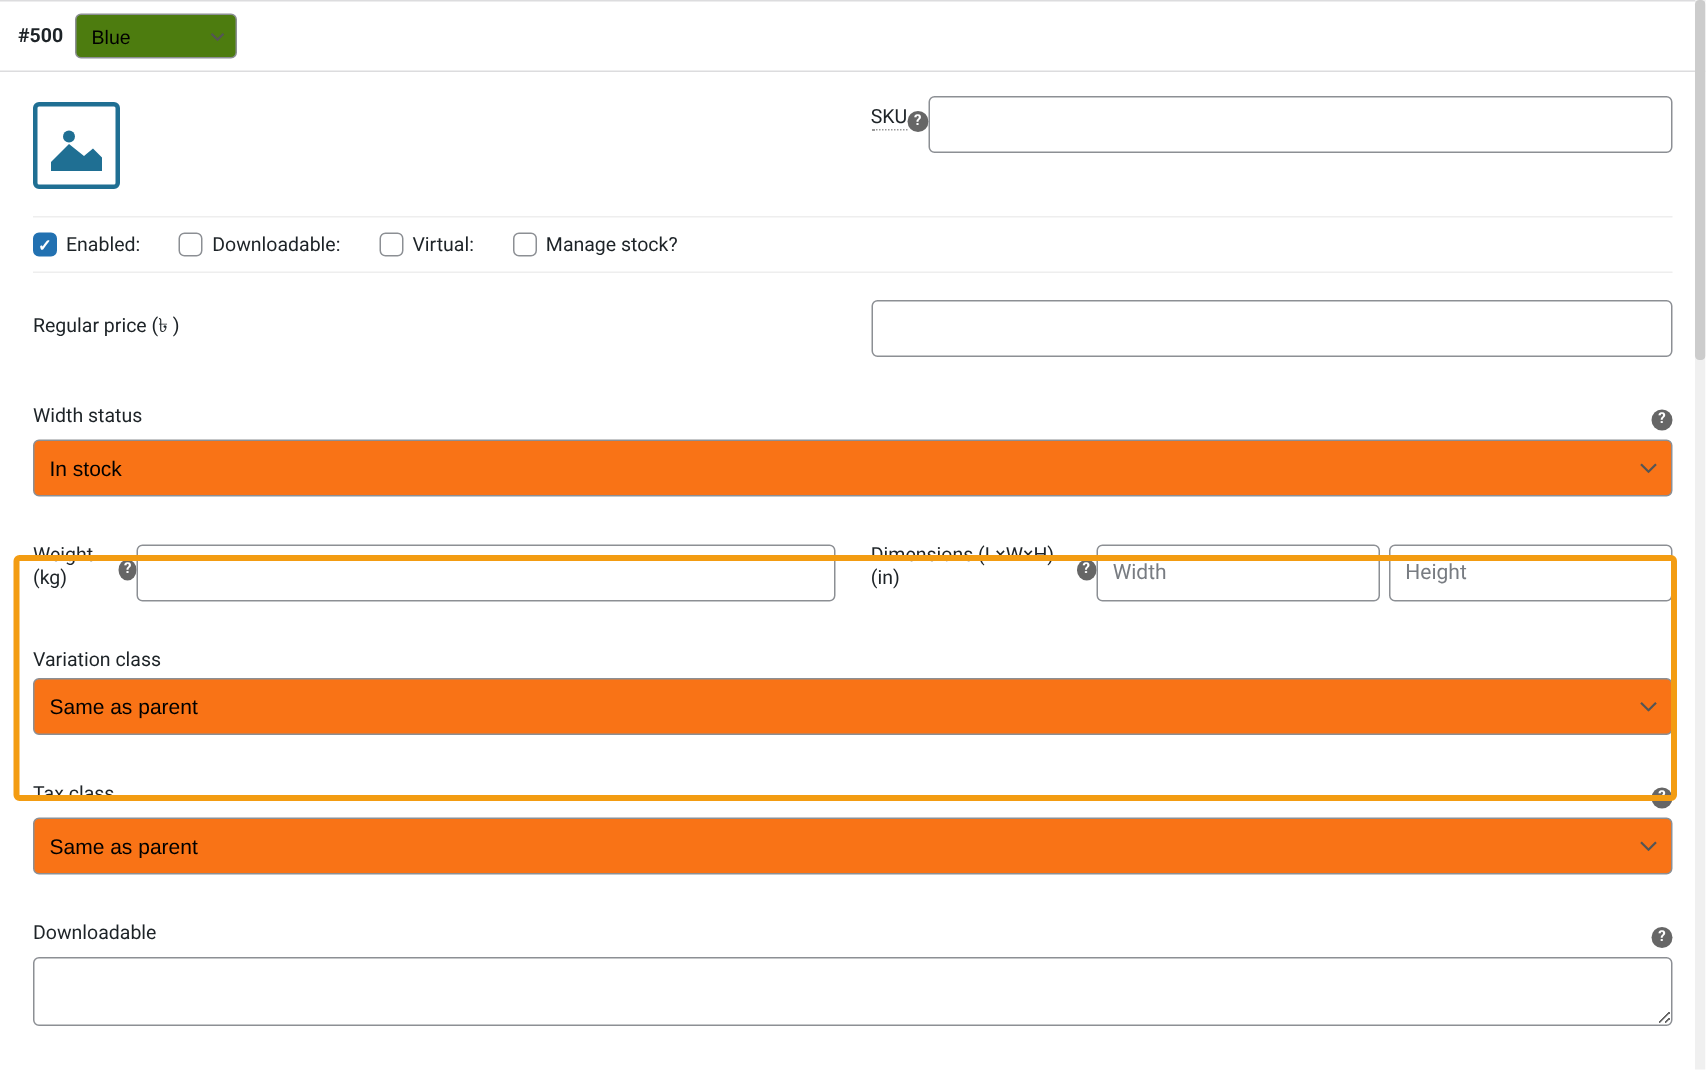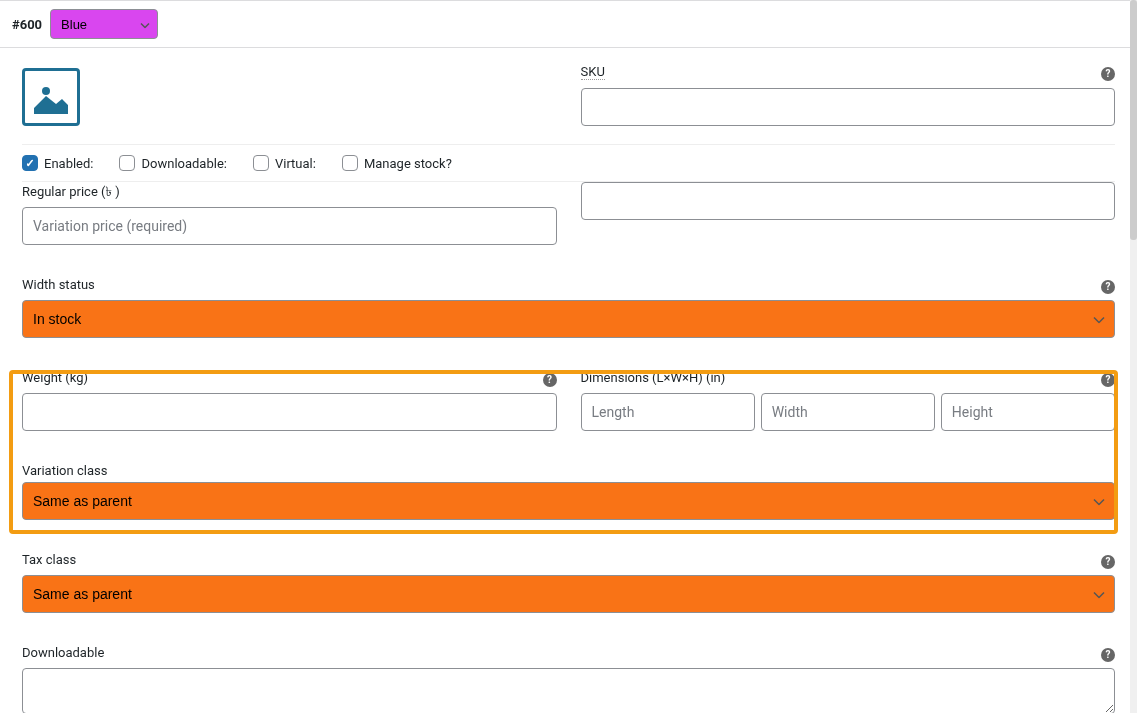--- a/index.html
+++ b/index.html
@@ -26,21 +26,21 @@
   }
   .var-id {
     font-weight: 700;
     font-size: 13px;
   }
   .attr-select {
     height: 30px;
     padding: 0 28px 0 10px;
     border: 1px solid #8c8f94;
     border-radius: 4px;
-    background: #d946ef;
+    background: #4d7c0f;
     font-size: 13px;
     appearance: none;
     -webkit-appearance: none;
     min-width: 108px;
     position: relative;
   }
   .select-wrap {
     position: relative;
     display: inline-block;
   }
@@ -57,21 +57,20 @@
   }
   .row {
     display: flex;
     gap: 24px;
     width: 100%;
   }
   .col {
     flex: 1 1 0;
     min-width: 0;
     display: flex;
-    flex-direction: column;
   }
   .img-placeholder {
     width: 58px;
     height: 58px;
     border: 3px solid #1f6f93;
     border-radius: 4px;
     display: flex;
     align-items: center;
     justify-content: center;
     cursor: pointer;
@@ -123,20 +122,21 @@
   }
   textarea { height: 46px; resize: both; }
   input[type=text]::placeholder { color: #787c82; }
   .checkbox-row {
     border-top: 1px solid #eee;
     border-bottom: 1px solid #eee;
     padding: 10px 0;
     display: flex;
     gap: 26px;
     align-items: center;
+    margin-bottom: 18px;
   }
   .cb-item {
     display: flex;
     align-items: center;
     gap: 6px;
   }
   .cb {
     width: 16px;
     height: 16px;
     border: 1px solid #8c8f94;
@@ -213,21 +213,21 @@
     background: #ccc;
     border-radius: 3px;
   }
 </style>
 </head>
 <body>
 
 <div class="container">
 
   <div class="top-bar">
-    <span class="var-id">#600</span>
+    <span class="var-id">#500</span>
     <span class="select-wrap">
       <select class="attr-select">
         <option>Blue</option>
       </select>
       <span class="chev">
         <svg width="10" height="6" viewBox="0 0 10 6">
             <path d="M1 1 L5 5 L9 1" stroke="#555" stroke-width="1.5" fill="none"></path>
           </svg>
       </span>
     </span>
@@ -271,21 +271,20 @@
       </div>
       <div class="cb-item">
         <span class="cb"></span>
         <span>Manage stock?</span>
       </div>
     </div>
 
     <div class="row section">
       <div class="col">
         <div class="field-label">Regular price (৳ )</div>
-        <input type="text" placeholder="Variation price (required)" style="">
       </div>
       <div class="col">
         <input type="text" style="">
       </div>
     </div>
 
     <div class="section">
       <div class="label-row">
         <span class="field-label">Width status</span>
         <span class="help-icon">?</span>
@@ -310,21 +309,20 @@
             <span class="help-icon">?</span>
           </div>
           <input type="text" style="">
         </div>
         <div class="col">
           <div class="label-row">
             <span class="field-label">Dimensions (L×W×H) (in)</span>
             <span class="help-icon">?</span>
           </div>
           <div class="dims-row">
-            <input type="text" placeholder="Length" style="">
             <input type="text" placeholder="Width" style="">
             <input type="text" placeholder="Height" style="">
           </div>
         </div>
       </div>
 
       <div class="section">
         <div class="field-label">Variation class</div>
         <div class="full-select">
           <select>

